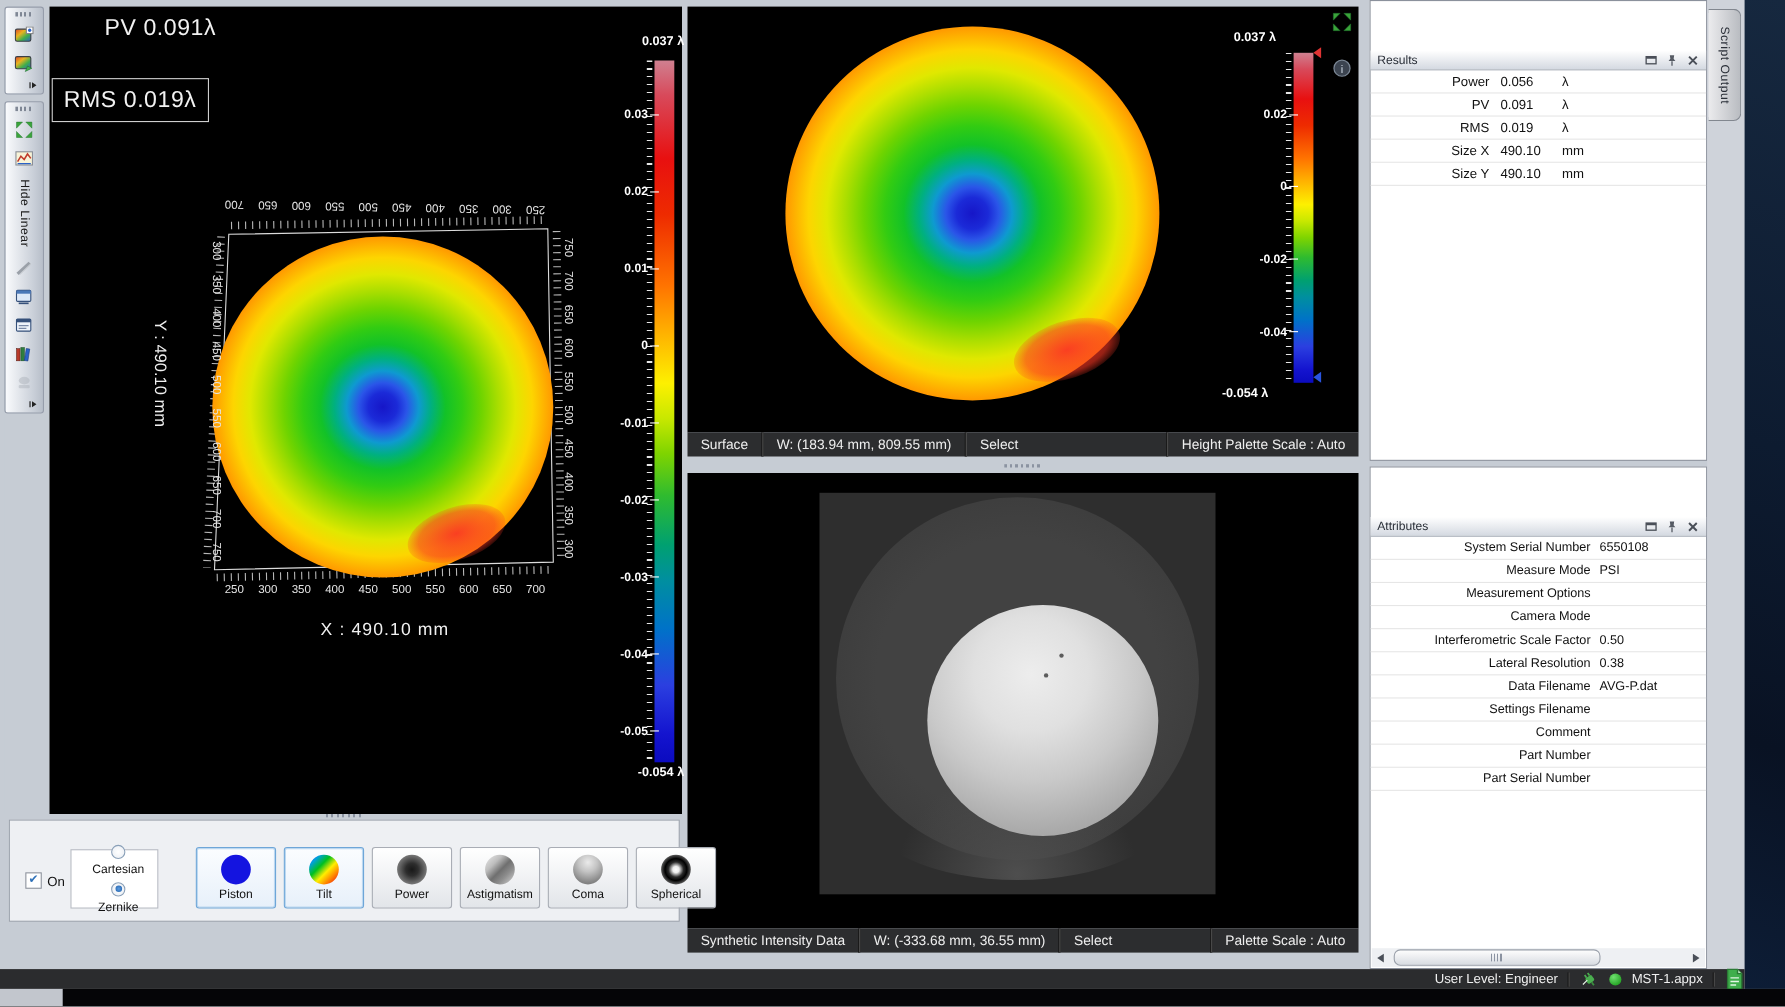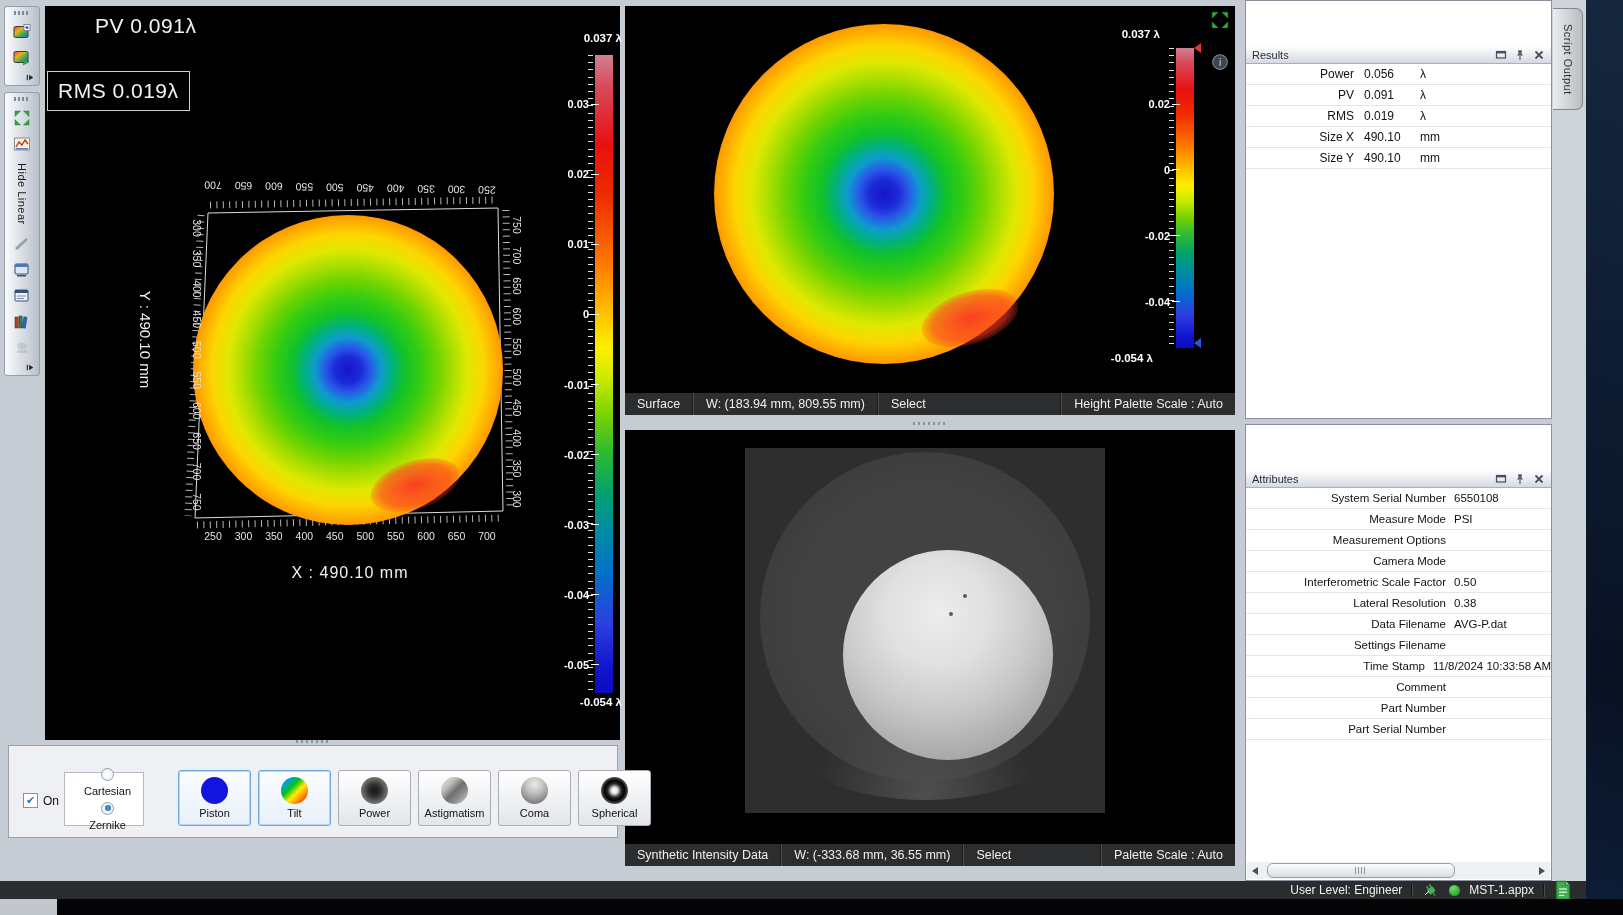--- a/index.html
+++ b/index.html
@@ -111,21 +111,21 @@
   
   .right-edge{position:absolute;left:1552px;top:0;width:34px;height:899px;background:#cfd3da;}
   .desktop{position:absolute;left:1586px;top:0;width:37px;height:899px;
            background:linear-gradient(200deg,#16283f 0%,#0d1b30 45%,#091223 75%,#0d1d36 100%);}
   .script-tab{position:absolute;left:1553px;top:8px;width:29px;height:100px;border:1px solid #82878f;border-left:none;
               border-radius:0 7px 7px 0;background:linear-gradient(90deg,#ececee,#b9bcc1);
               display:flex;align-items:center;justify-content:center;}
   .script-tab span{writing-mode:vertical-rl;font-size:11px;color:#2a2f38;letter-spacing:.5px;}
   
   .statusbar{position:absolute;left:0;top:881px;width:1586px;height:18px;background:#2b2c2e;display:flex;align-items:center;
-             justify-content:flex-end;color:#f0f0f0;font-size:12px;padding-right:14px;box-sizing:border-box;gap:9px;}
+             justify-content:flex-end;color:#f0f0f0;font-size:12px;box-sizing:border-box;gap:9px;}
   .sb-sep{width:1px;height:13px;background:#161616;border-right:1px solid #4c4c4c;}
   .sb-icon{width:18px;height:16px;display:flex;align-items:center;}
   .green-dot{width:11px;height:11px;border-radius:50%;background:radial-gradient(circle at 35% 30%,#6fe06f,#2aa82a 70%);}
   .taskbar{position:absolute;left:0;top:899px;width:1623px;height:16px;background:#050507;}
   .task-corner{position:absolute;left:0;top:899px;width:57px;height:16px;background:#c2c6cd;}
   .panel-splitter{position:absolute;left:8px;top:739px;width:610px;height:5px;display:flex;align-items:center;justify-content:center;}
   .panel-splitter i{width:34px;height:3px;background:repeating-linear-gradient(90deg,#8b93a1 0 2px,transparent 2px 5px);}
   svg{display:block;}
 </style>
 </head>
@@ -487,24 +487,20 @@
           <span class="a-lab">Lateral Resolution</span>
           <span class="a-val">0.38</span>
         </div>
         <div class="a-row">
           <span class="a-lab">Data Filename</span>
           <span class="a-val">AVG-P.dat</span>
         </div>
         <div class="a-row">
           <span class="a-lab">Settings Filename</span>
           <span class="a-val"></span>
-        </div>
-        <div class="a-row">
-          <span class="a-lab">Time Stamp</span>
-          <span class="a-val">11/8/2024 10:33:58 AM</span>
         </div>
         <div class="a-row">
           <span class="a-lab">Comment</span>
           <span class="a-val"></span>
         </div>
         <div class="a-row">
           <span class="a-lab">Part Number</span>
           <span class="a-val"></span>
         </div>
         <div class="a-row">

